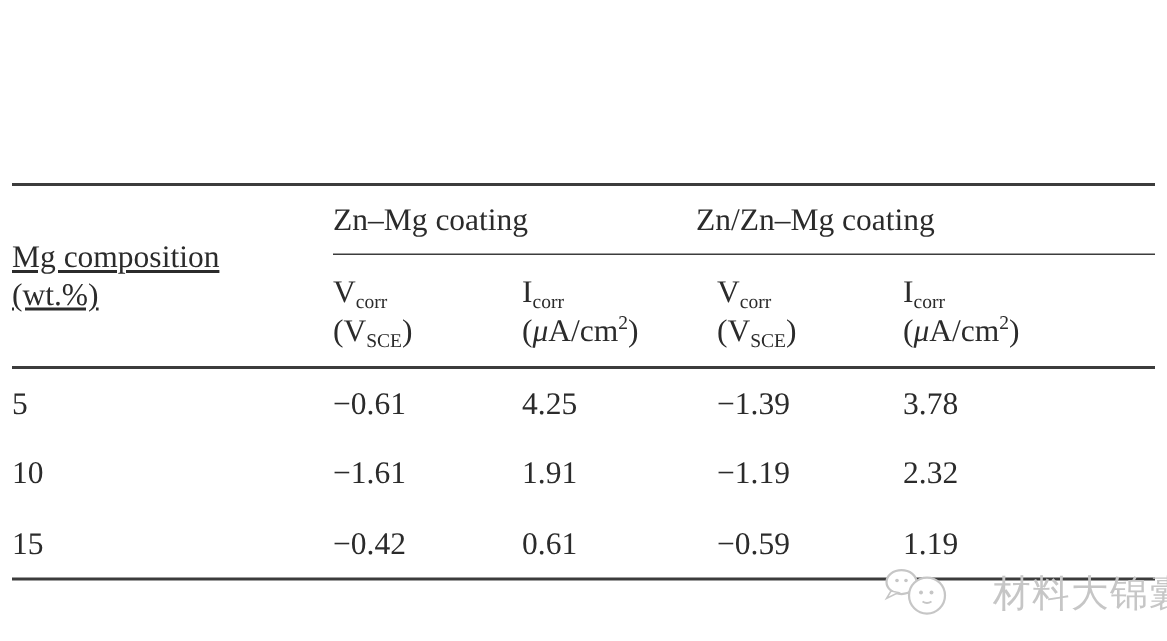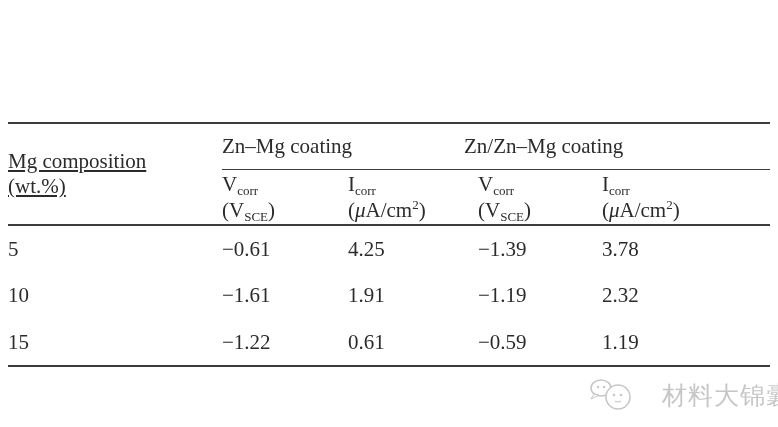--- a/index.html
+++ b/index.html
@@ -48,21 +48,21 @@
     font-size:21px;
   }
   table.results th, table.results td{
     font-weight:normal;
     text-align:left;
     vertical-align:middle;
     padding:0;
   }
   tr.group-row th{height:46px;}
   th.group-head{border-bottom:1px solid var(--rule);}
-  tr.sub-row th{height:56px;border-bottom:2px solid var(--rule);line-height:26px;}
+  tr.sub-row th{height:76px;border-bottom:2px solid var(--rule);line-height:26px;}
   th.row-head{border-bottom:2px solid var(--rule);line-height:25px;text-decoration:underline;}
   tbody td{height:47px;}
   sub.small{font-size:13px;vertical-align:-4px;line-height:0;}
   sup.small{font-size:13px;vertical-align:8px;line-height:0;}
   .mu{font-style:italic;}
   .nudge-left{display:inline-block;transform:translateX(-14px);}
 
   
   .watermark{
     position:absolute;left:588px;top:376px;
@@ -136,21 +136,21 @@
       </tr>
       <tr>
         <td>10</td>
         <td>−1.61</td>
         <td>1.91</td>
         <td>−1.19</td>
         <td>2.32</td>
       </tr>
       <tr>
         <td>15</td>
-        <td>−1.22</td>
+        <td>−0.42</td>
         <td>0.61</td>
         <td>−0.59</td>
         <td>1.19</td>
       </tr>
     </tbody>
   </table>
 
   <div class="watermark">
     <span class="wm-icon">
       <svg width="46" height="36" viewBox="0 0 46 36">

